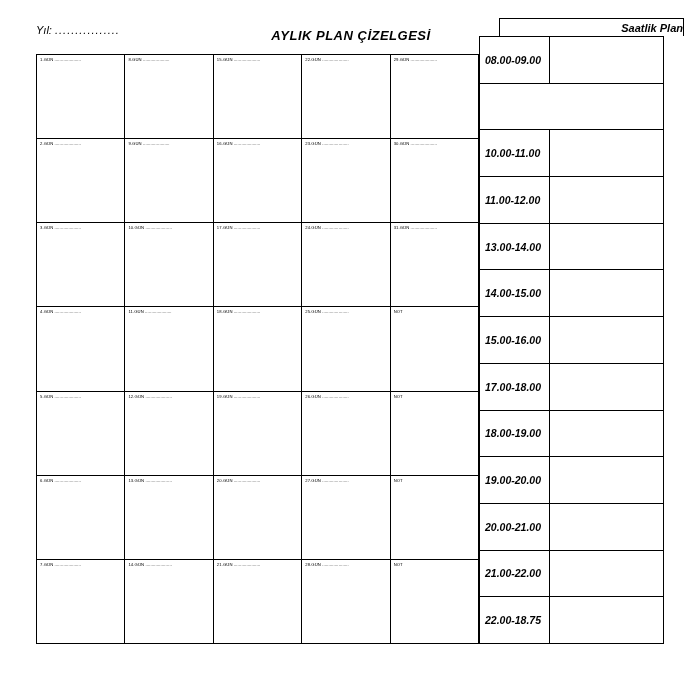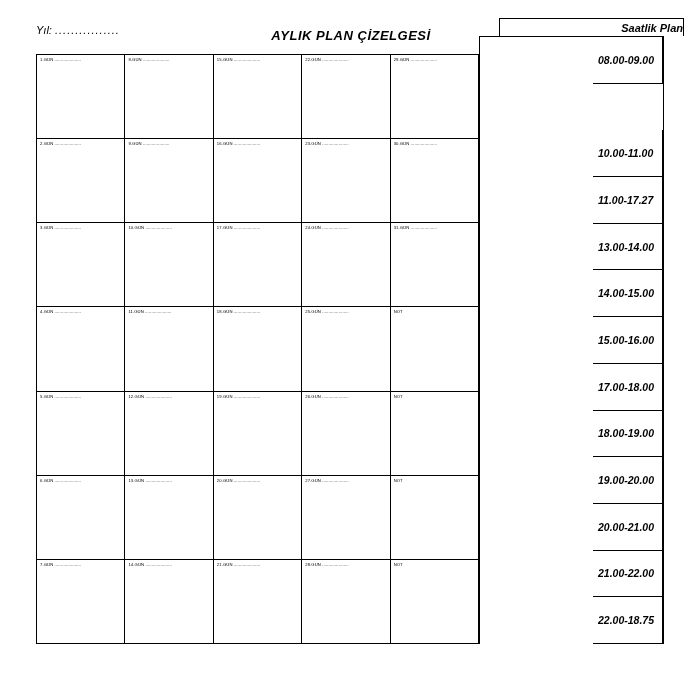--- a/index.html
+++ b/index.html
@@ -115,21 +115,20 @@
     position: absolute;
     left: 479px;
     top: 36px;
     width: 185px;
     height: 608px;
     border-left: 1px solid #000;
     border-top: 1px solid #000;
     box-sizing: border-box;
     display: flex;
     flex-direction: column;
-    align-items: flex-end;
   }
   .hour-row {
     flex: 1 1 0;
     display: flex;
     min-height: 0;
     border-bottom: 1px solid #000;
     box-sizing: border-box;
   }
   .hour-label {
     width: 70px;
@@ -303,21 +302,21 @@
       <div class="hour-space"></div>
     </div>
     <div class="hour-row">
       <div class="hour-space"></div>
     </div>
     <div class="hour-row">
       <div class="hour-label">10.00-11.00</div>
       <div class="hour-space"></div>
     </div>
     <div class="hour-row">
-      <div class="hour-label">11.00-17.27</div>
+      <div class="hour-label">11.00-12.00</div>
       <div class="hour-space"></div>
     </div>
     <div class="hour-row">
       <div class="hour-label">13.00-14.00</div>
       <div class="hour-space"></div>
     </div>
     <div class="hour-row">
       <div class="hour-label">14.00-15.00</div>
       <div class="hour-space"></div>
     </div>

